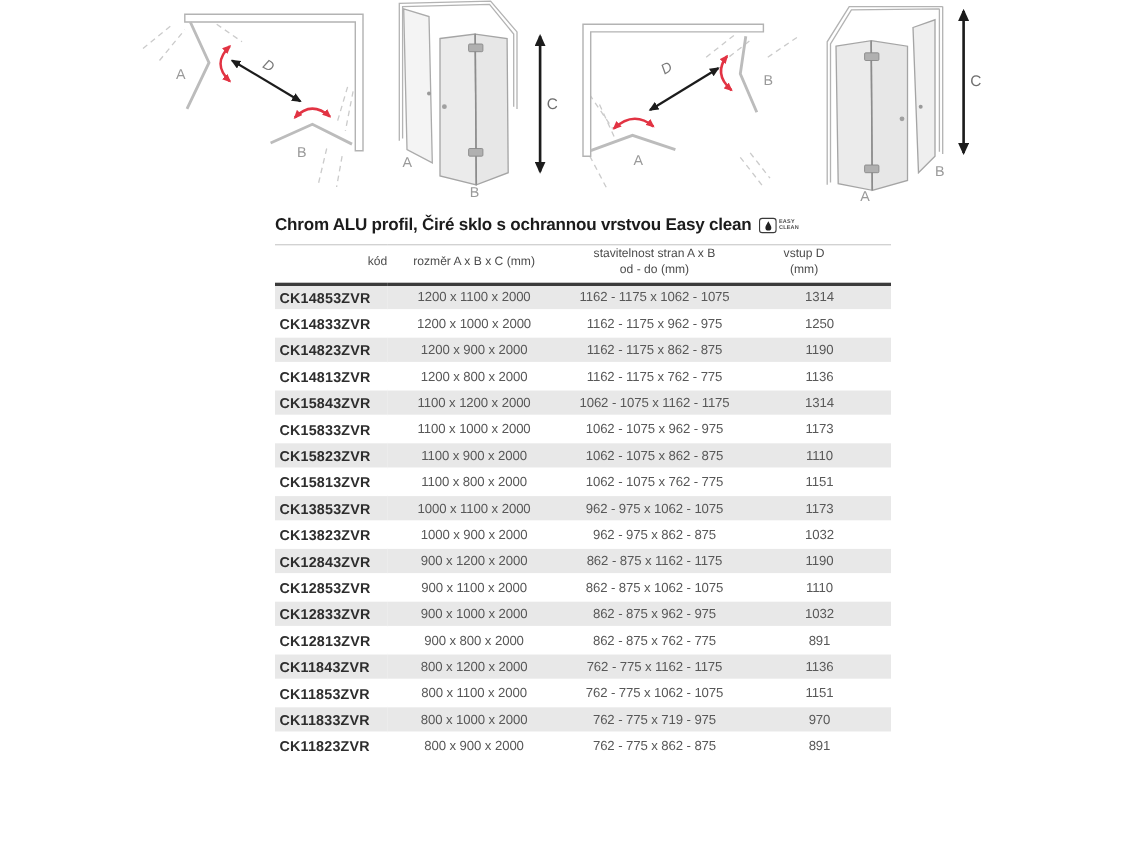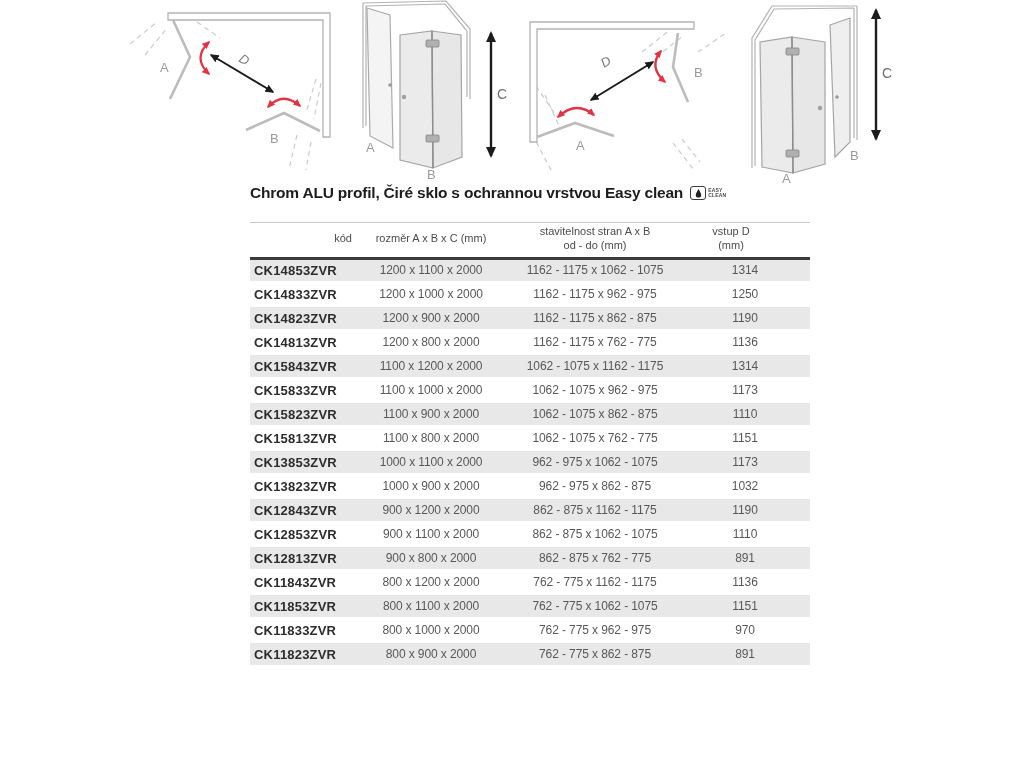--- a/index.html
+++ b/index.html
@@ -8,21 +8,21 @@
     position:relative; width:1024px; height:768px; overflow:hidden;
     background:#fff; font-family:"Liberation Sans", sans-serif;
   }
   .diagram { position:absolute; }
   #diag1 { left:120px; top:2px;  width:230px; height:178px; }
   #diag2 { left:355px; top:0;    width:152px; height:184px; }
   #diag3 { left:510px; top:0;    width:222px; height:180px; }
   #diag4 { left:740px; top:0;    width:160px; height:190px; }
 
   .title-row {
-    position:absolute; left:250px; top:184px; width:560px;
+    position:absolute; left:250px; top:196px; width:560px;
     display:flex; gap:7px;
   }
   .title-row h1 {
     font-size:15.5px; font-weight:bold; color:#1c1c1c; letter-spacing:-0.2px;
     white-space:nowrap;
   }
   .badge { display:inline-flex; align-items:center; gap:2px; }
   .badge-box {
     width:16px; height:14px; border:1px solid #3a3a3a; border-radius:3px;
     display:flex; align-items:center; justify-content:center; background:#fff;
@@ -278,41 +278,47 @@
           <td class="adjust">862 - 875 x 1162 - 1175</td>
           <td class="entry">1190</td>
         </tr>
         <tr>
           <td class="code">CK12853ZVR</td>
           <td class="size">900 x 1100 x 2000</td>
           <td class="adjust">862 - 875 x 1062 - 1075</td>
           <td class="entry">1110</td>
         </tr>
         <tr>
+          <td class="code">CK12833ZVR</td>
+          <td class="size">900 x 1000 x 2000</td>
+          <td class="adjust">862 - 875 x 962 - 975</td>
+          <td class="entry">1032</td>
+        </tr>
+        <tr>
           <td class="code">CK12813ZVR</td>
           <td class="size">900 x 800 x 2000</td>
           <td class="adjust">862 - 875 x 762 - 775</td>
           <td class="entry">891</td>
         </tr>
         <tr>
           <td class="code">CK11843ZVR</td>
           <td class="size">800 x 1200 x 2000</td>
           <td class="adjust">762 - 775 x 1162 - 1175</td>
           <td class="entry">1136</td>
         </tr>
         <tr>
           <td class="code">CK11853ZVR</td>
           <td class="size">800 x 1100 x 2000</td>
           <td class="adjust">762 - 775 x 1062 - 1075</td>
           <td class="entry">1151</td>
         </tr>
         <tr>
           <td class="code">CK11833ZVR</td>
           <td class="size">800 x 1000 x 2000</td>
-          <td class="adjust">762 - 775 x 962 - 975</td>
+          <td class="adjust">762 - 775 x 719 - 975</td>
           <td class="entry">970</td>
         </tr>
         <tr>
           <td class="code">CK11823ZVR</td>
           <td class="size">800 x 900 x 2000</td>
           <td class="adjust">762 - 775 x 862 - 875</td>
           <td class="entry">891</td>
         </tr>
       </tbody>
   </table>

